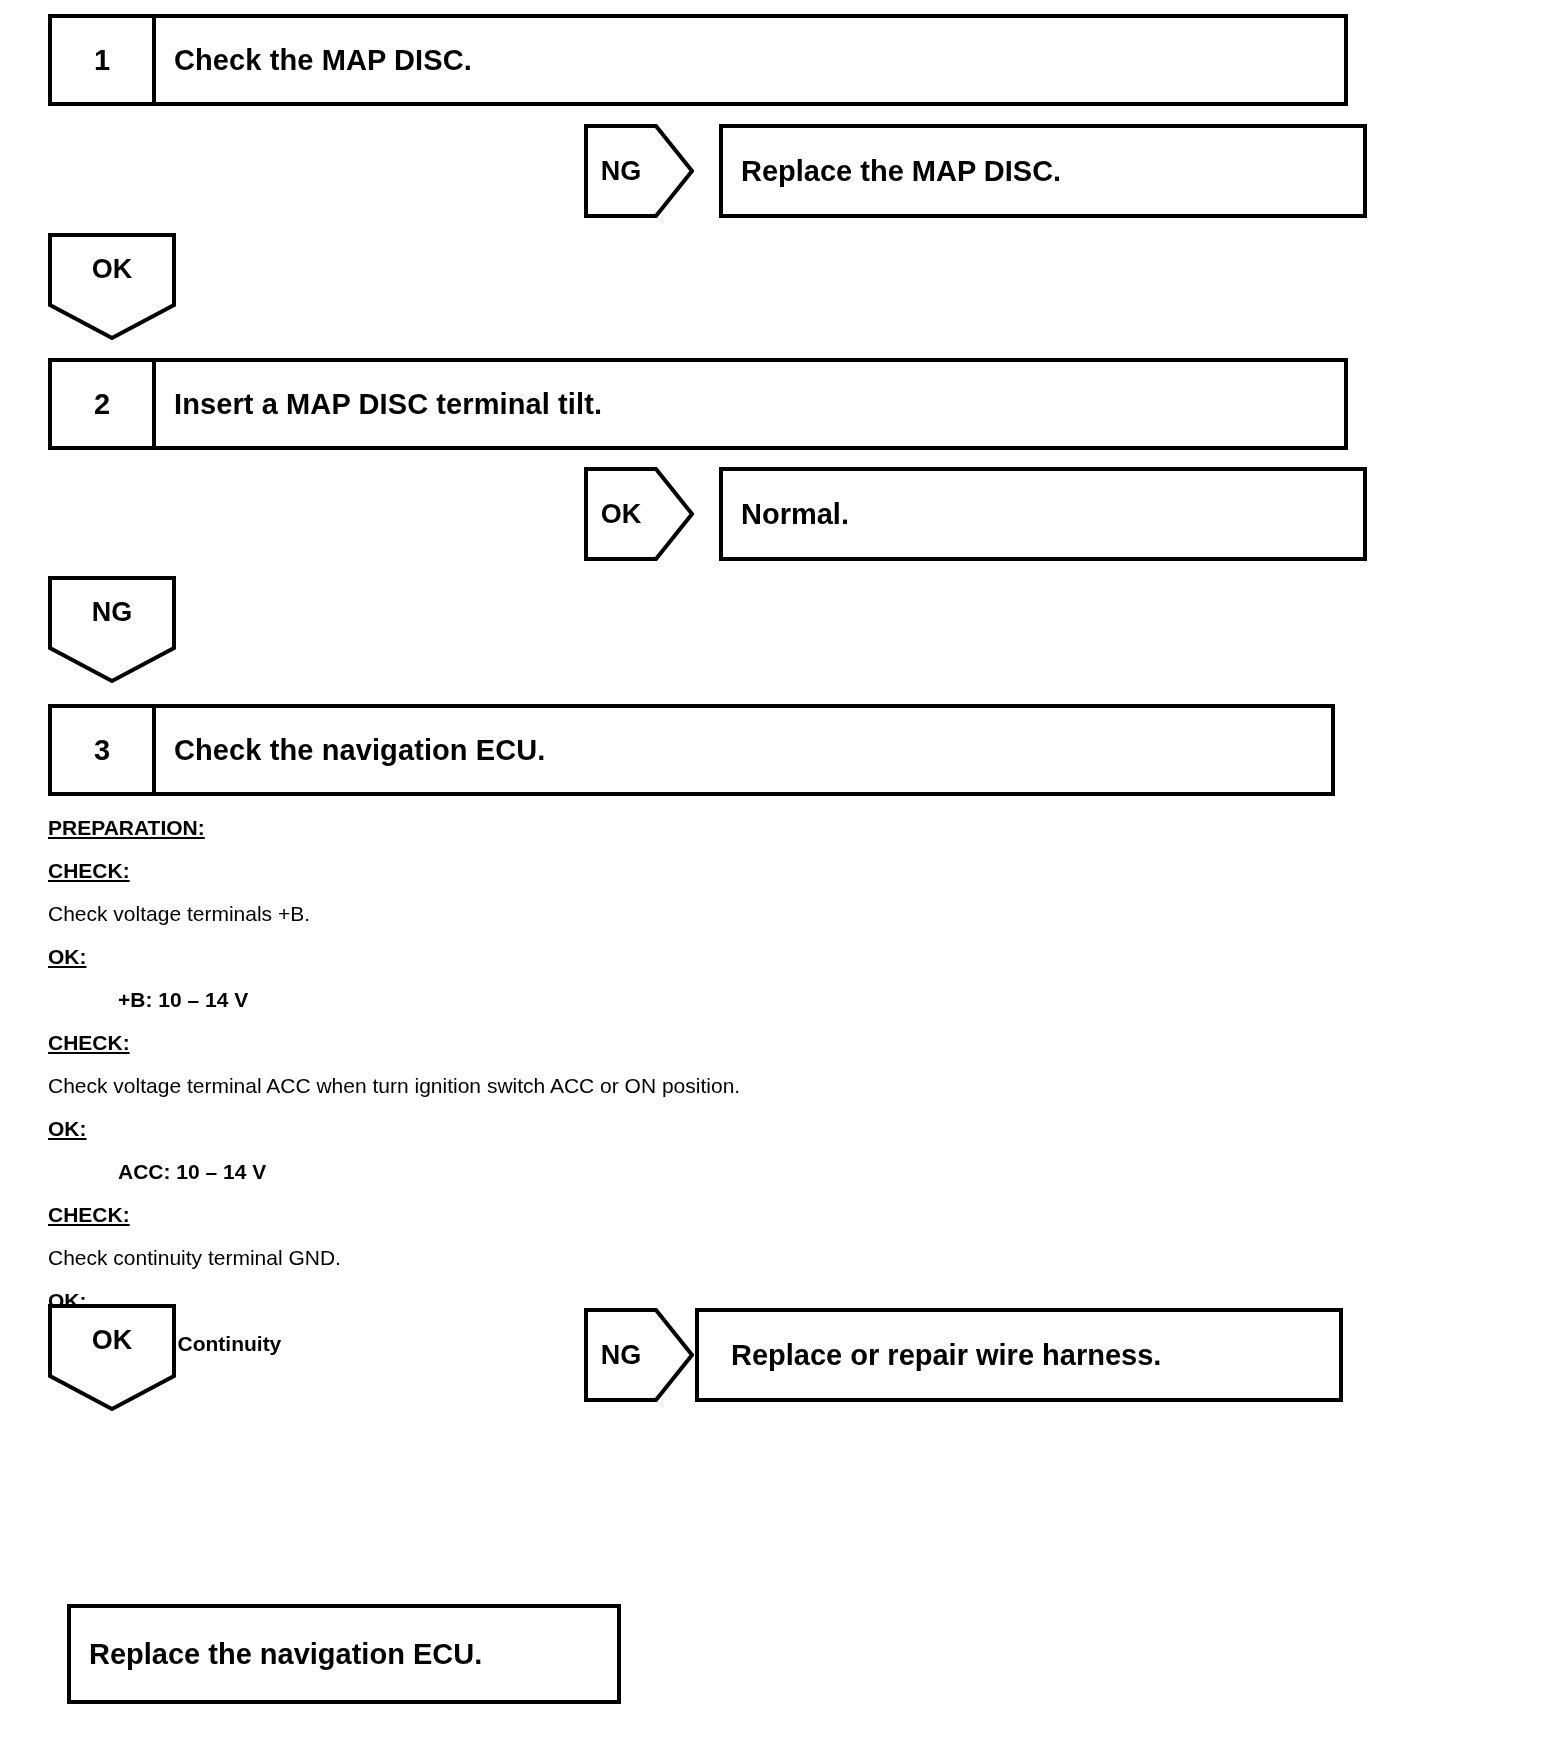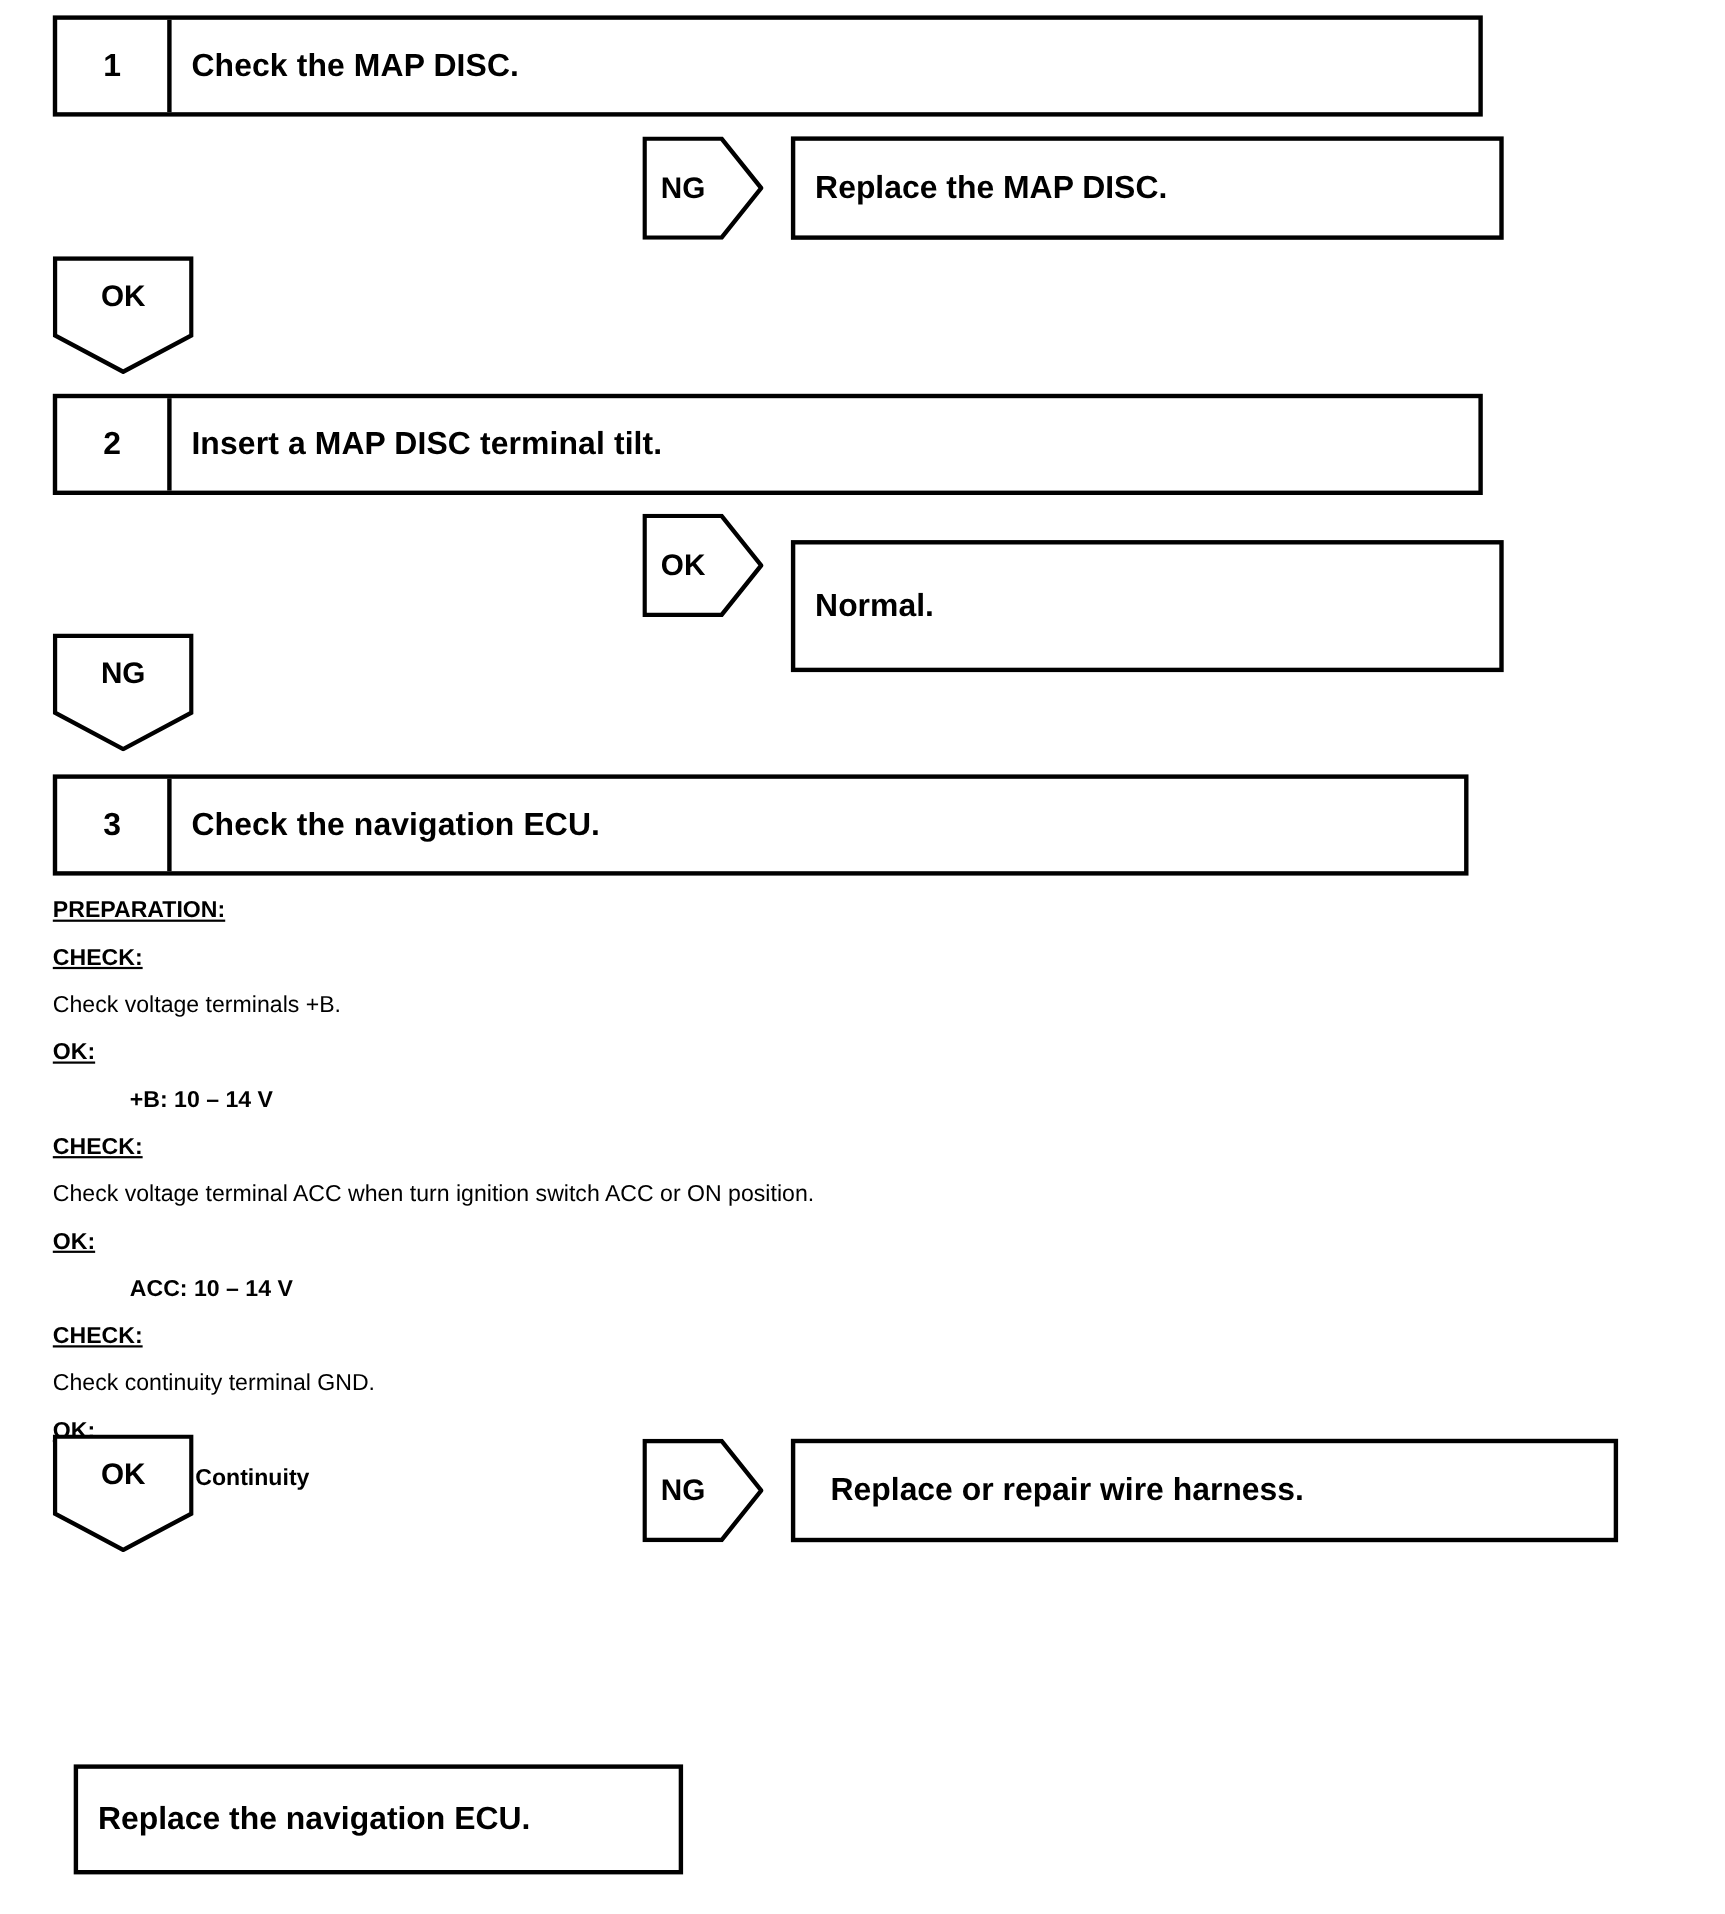--- a/index.html
+++ b/index.html
@@ -166,21 +166,21 @@
     <div class="step-num">2</div>
     <div class="step-title">Insert a MAP DISC terminal tilt.</div>
   </div>
 
   <div class="branch-right" style="left:584px; top:467px;">
     <svg viewBox="0 0 110 94" preserveAspectRatio="none" aria-hidden="true">
       <polygon points="2,2 72,2 108,47 72,92 2,92" fill="#ffffff" stroke="#000000" stroke-width="4"></polygon>
     </svg>
     <div class="lbl">OK</div>
   </div>
-  <div class="result-box" style="left:700px; top:491px; width:648px; height:120px;">Normal.</div>
+  <div class="result-box" style="left:700px; top:467px; width:648px; height:94px;">Normal.</div>
 
   <div class="branch-down" style="left:48px; top:576px;">
     <svg viewBox="0 0 128 107" preserveAspectRatio="none" aria-hidden="true">
       <polygon points="2,2 126,2 126,72 64,105 2,72" fill="#ffffff" stroke="#000000" stroke-width="4"></polygon>
     </svg>
     <div class="lbl">NG</div>
   </div>
 
   <div class="step-box" style="left:48px; top:704px; width:1287px; height:92px;">
     <div class="step-num">3</div>
@@ -202,21 +202,21 @@
     <div class="tl hdr">OK:</div>
     <div class="tl val">GND: Continuity</div>
   </div>
 
   <div class="branch-right" style="left:584px; top:1308px;">
     <svg viewBox="0 0 110 94" preserveAspectRatio="none" aria-hidden="true">
       <polygon points="2,2 72,2 108,47 72,92 2,92" fill="#ffffff" stroke="#000000" stroke-width="4"></polygon>
     </svg>
     <div class="lbl">NG</div>
   </div>
-  <div class="result-box" style="left:700px; top:1308px; width:752px; height:94px;padding-left:32px;">Replace or repair wire harness.</div>
+  <div class="result-box" style="left:676px; top:1308px; width:648px; height:94px;padding-left:32px;">Replace or repair wire harness.</div>
 
   <div class="branch-down" style="left:48px; top:1304px;">
     <svg viewBox="0 0 128 107" preserveAspectRatio="none" aria-hidden="true">
       <polygon points="2,2 126,2 126,72 64,105 2,72" fill="#ffffff" stroke="#000000" stroke-width="4"></polygon>
     </svg>
     <div class="lbl">OK</div>
   </div>
 
   <div class="result-box" style="left:48px; top:1604px; width:554px; height:100px;">Replace the navigation ECU.</div>
 

